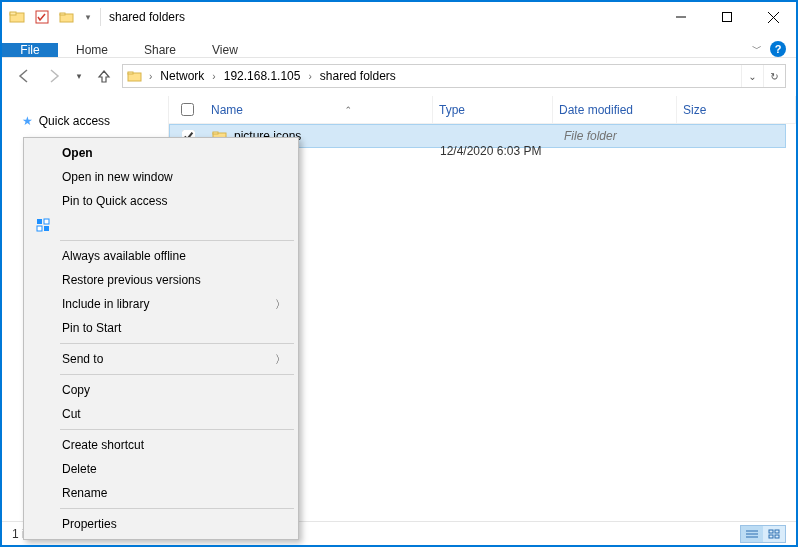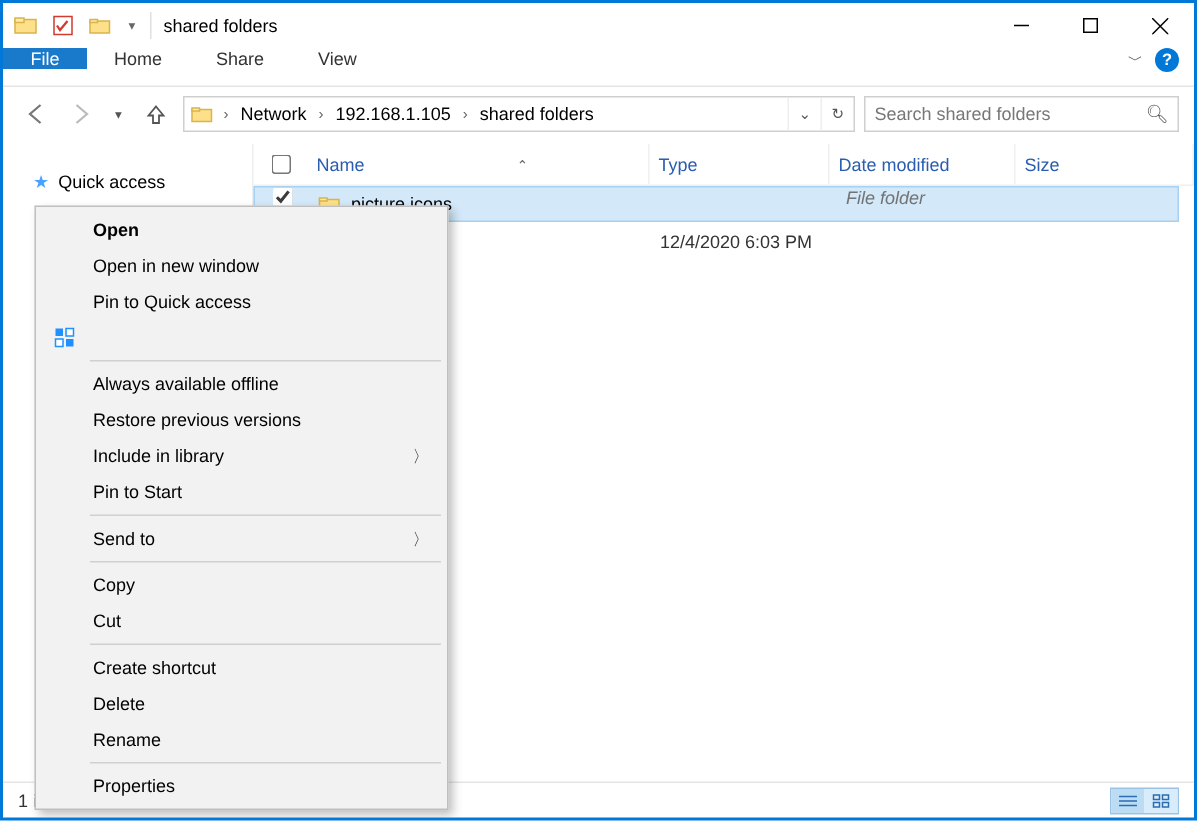--- a/index.html
+++ b/index.html
@@ -11,21 +11,21 @@
   .qat-icon { width: 22px; height: 22px; display: flex; align-items: center; justify-content: center; }
   .qat svg { display:block; }
   .qat .sep { width:1px; height:18px; background:#e0e0e0; margin:0 2px;}
   .titlebar .title { font-size: 12px; margin-left: 6px; color:#000; }
   .titlebar .spacer { flex:1; }
   .winbtn { width:46px; height:30px; display:flex; align-items:center; justify-content:center; font-size:12px; }
   .winbtn.close { }
   .winbtn svg { display:block; }
 
   
-  .menubar { height: 26px; display:flex; align-items:flex-start; border-bottom: 1px solid #e5e5e5; }
+  .menubar { height: 26px; display:flex; align-items:flex-end; border-bottom: 1px solid #e5e5e5; }
   .menubar .file { background:#1979ca; color:#fff; width:56px; display:flex; align-items:center; justify-content:center; font-size:12px; }
   .menubar .tab { padding:0 18px; display:flex; align-items:center; font-size:12px; color:#333; }
   .menubar .right { margin-left:auto; display:flex; align-items:center; padding-right:10px; gap:8px; }
   .chev { color:#555; font-size:10px; }
   .help { width:16px; height:16px; border-radius:50%; background:#0078d7; color:#fff; font-size:11px; display:flex; align-items:center; justify-content:center; font-weight:bold;}
 
   
   .navbar { height: 36px; display:flex; align-items:center; padding: 4px 10px; gap:6px; }
   .navbtn { width:24px; height:24px; display:flex; align-items:center; justify-content:center; color:#888; }
   .addr { flex:1; height:24px; border:1px solid #cfcfcf; display:flex; align-items:center; padding-left:2px; font-size:12px; }
@@ -46,21 +46,21 @@
 
   .main { flex:1; display:flex; flex-direction:column; }
   .columns { height:28px; display:flex; align-items:center; border-bottom:1px solid #f0f0f0; font-size:12px; color:#2a5db0; }
   .colchk { width:36px; display:flex; justify-content:center; }
   .col { padding-left:6px; border-right:1px solid #f0f0f0; height:100%; display:flex; align-items:center; }
   .col.name { flex:0 0 228px;gap:40px; }
   .col.date { flex:0 0 124px; }
   .col.type { flex:0 0 120px; }
   .col.size { flex:1; }
   .sortglyph { margin-left:auto; margin-right:80px; font-size:9px; color:#666;}
-  .row { height:24px; display:flex; font-size:12px; background:#d3e8f8; border:1px solid #a7d1f0; margin-right:10px; }
+  .row { height:24px; display:flex; align-items:center; font-size:12px; background:#d3e8f8; border:1px solid #a7d1f0; margin-right:10px; }
   .row .chk { width:36px; display:flex; justify-content:center; }
   .row input[type=checkbox]{ width:13px; height:13px; }
   .row .ficon { width:18px; margin-right:4px; display:flex; align-items:center; }
   .row .cell { padding-left:6px; }
   .row .cell.name { flex:0 0 228px; display:flex; align-items:center;}
   .row .cell.date { flex:0 0 124px; color:#333;margin-top:29px;}
   .row .cell.type { flex:0 0 120px; color:#737373;font-style:italic;}
   .row .cell.size { flex:1; }
 
   
@@ -165,24 +165,20 @@
     <span class="sep">›</span>
     <span class="crumb">Network</span>
     <span class="sep">›</span>
     <span class="crumb">192.168.1.105</span>
     <span class="sep">›</span>
     <span class="crumb">shared folders</span>
     <span class="tail">
       <span class="btn">⌄</span>
       <span class="btn">↻</span>
     </span>
-  </div>
-  <div class="search">
-    <span class="placeholder">Search shared folders</span>
-    <span class="sicon">🔍︎</span>
   </div>
 </div>
 
 <div class="content">
   <div class="sidebar">
     <div class="qa">
       <span class="star">★</span>
       <span>Quick access</span>
     </div>
   </div>

